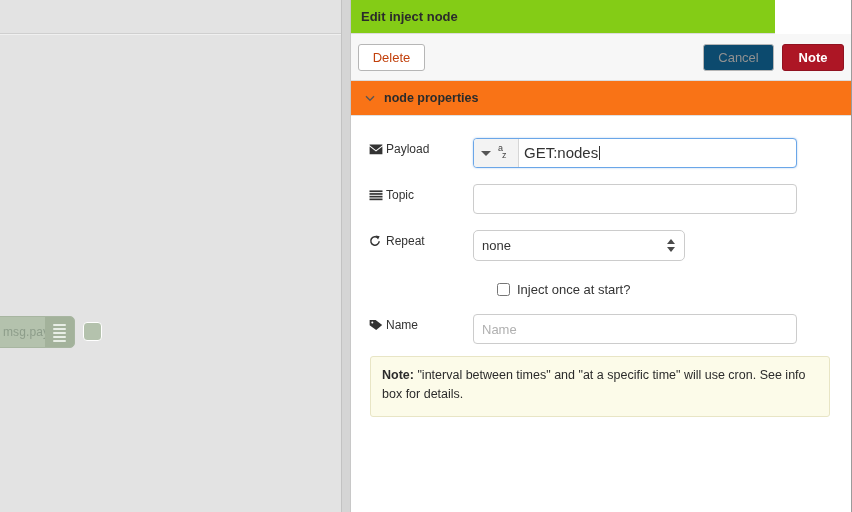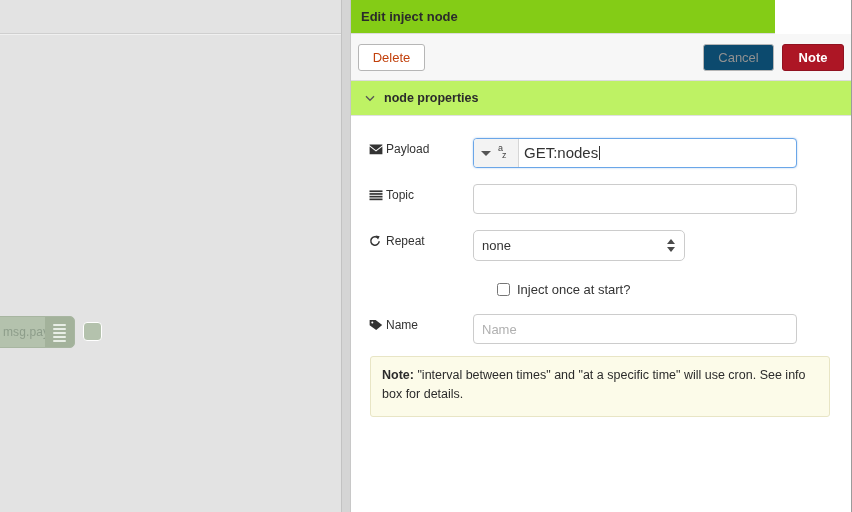--- a/index.html
+++ b/index.html
@@ -197,21 +197,21 @@
     border: 1px solid #911220;
     color: #ffffff;
     font-weight: bold;
   }
 
   #section-header {
     position: absolute;
     left: 0; top: 81px;
     width: 500px;
     height: 35px;
-    background: #bef264;
+    background: #f97316;
     border-bottom: 1px solid #e0e0e0;
     box-sizing: border-box;
   }
   #section-chevron {
     position: absolute;
     left: 13px;
     top: 9px;
     width: 12px;
     height: 12px;
     color: #555;

